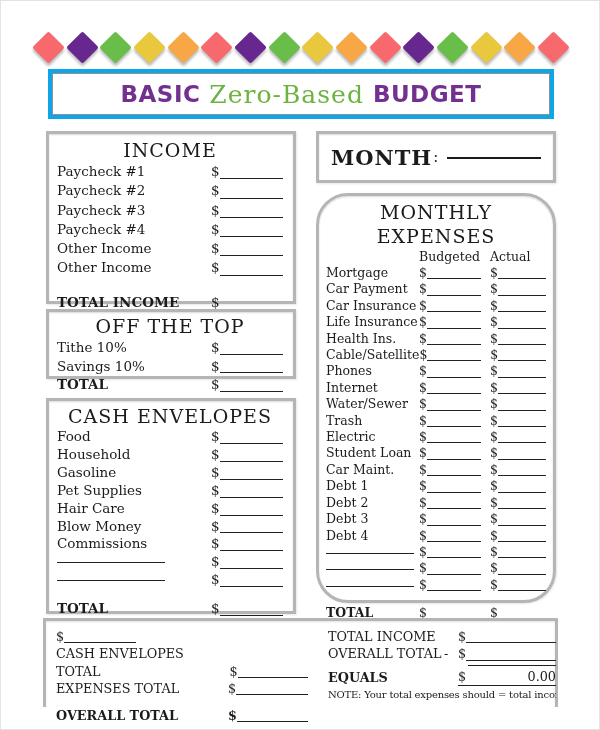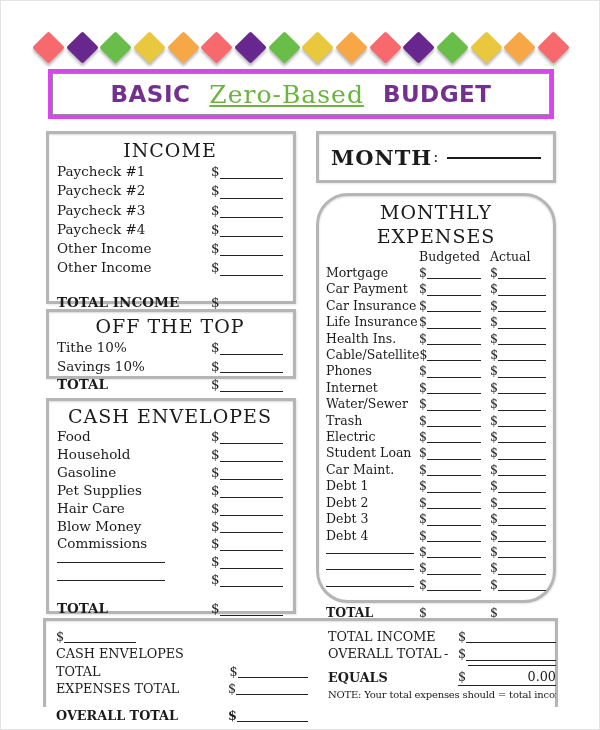--- a/index.html
+++ b/index.html
@@ -9,24 +9,24 @@
     border:1px solid #e3e3e3; overflow:hidden;
     font-family:"DejaVu Serif", serif; color:#1b1b1b;
   }
   
   .banner { position:absolute; top:25px; left:36px; width:528px; height:42px;
     display:flex; justify-content:space-between; align-items:center; }
   .diamond { width:23px; height:23px; transform:rotate(45deg); border-radius:2px;
     box-shadow:2px 2px 3px rgba(0,0,0,.28); }
   
   .title-box { position:absolute; top:68px; left:47px; width:506px; height:50px;
-    background:#fff; border:4px solid #d946ef; box-shadow:inset 0 0 0 1px #8f8f8f;
-    display:flex; justify-content:center; align-items:center; gap:19px; }
+    background:#fff; border:4px solid #0ea5e9; box-shadow:inset 0 0 0 1px #8f8f8f;
+    display:flex; justify-content:center; align-items:center; gap:9px; }
   .t-bold { font-family:"DejaVu Sans", sans-serif; font-weight:800; font-size:23px; letter-spacing:.5px; }
-  .t-script { font-family:"DejaVu Serif", serif; font-weight:400; font-size:25px; letter-spacing:1px;text-decoration:underline; }
+  .t-script { font-family:"DejaVu Serif", serif; font-weight:400; font-size:25px; letter-spacing:1px; }
   
   .box { position:absolute; background:#fff; border:3px solid #b5b5b5;
     box-shadow:inset 0 1px 2px rgba(0,0,0,.15), 1px 1px 2px rgba(0,0,0,.10); }
   .bh { text-align:center; font-weight:normal; font-size:19px; letter-spacing:1px; line-height:24px; }
   .b { font-weight:bold; }
   .line { display:inline-block; height:3px; border-bottom:1.5px solid #222; }
   
   .r { display:flex; justify-content:space-between; align-items:flex-end; }
   .lbl { font-size:13.5px; }
   .amt { display:flex; width:72px; align-items:flex-end; font-size:13.5px; }

